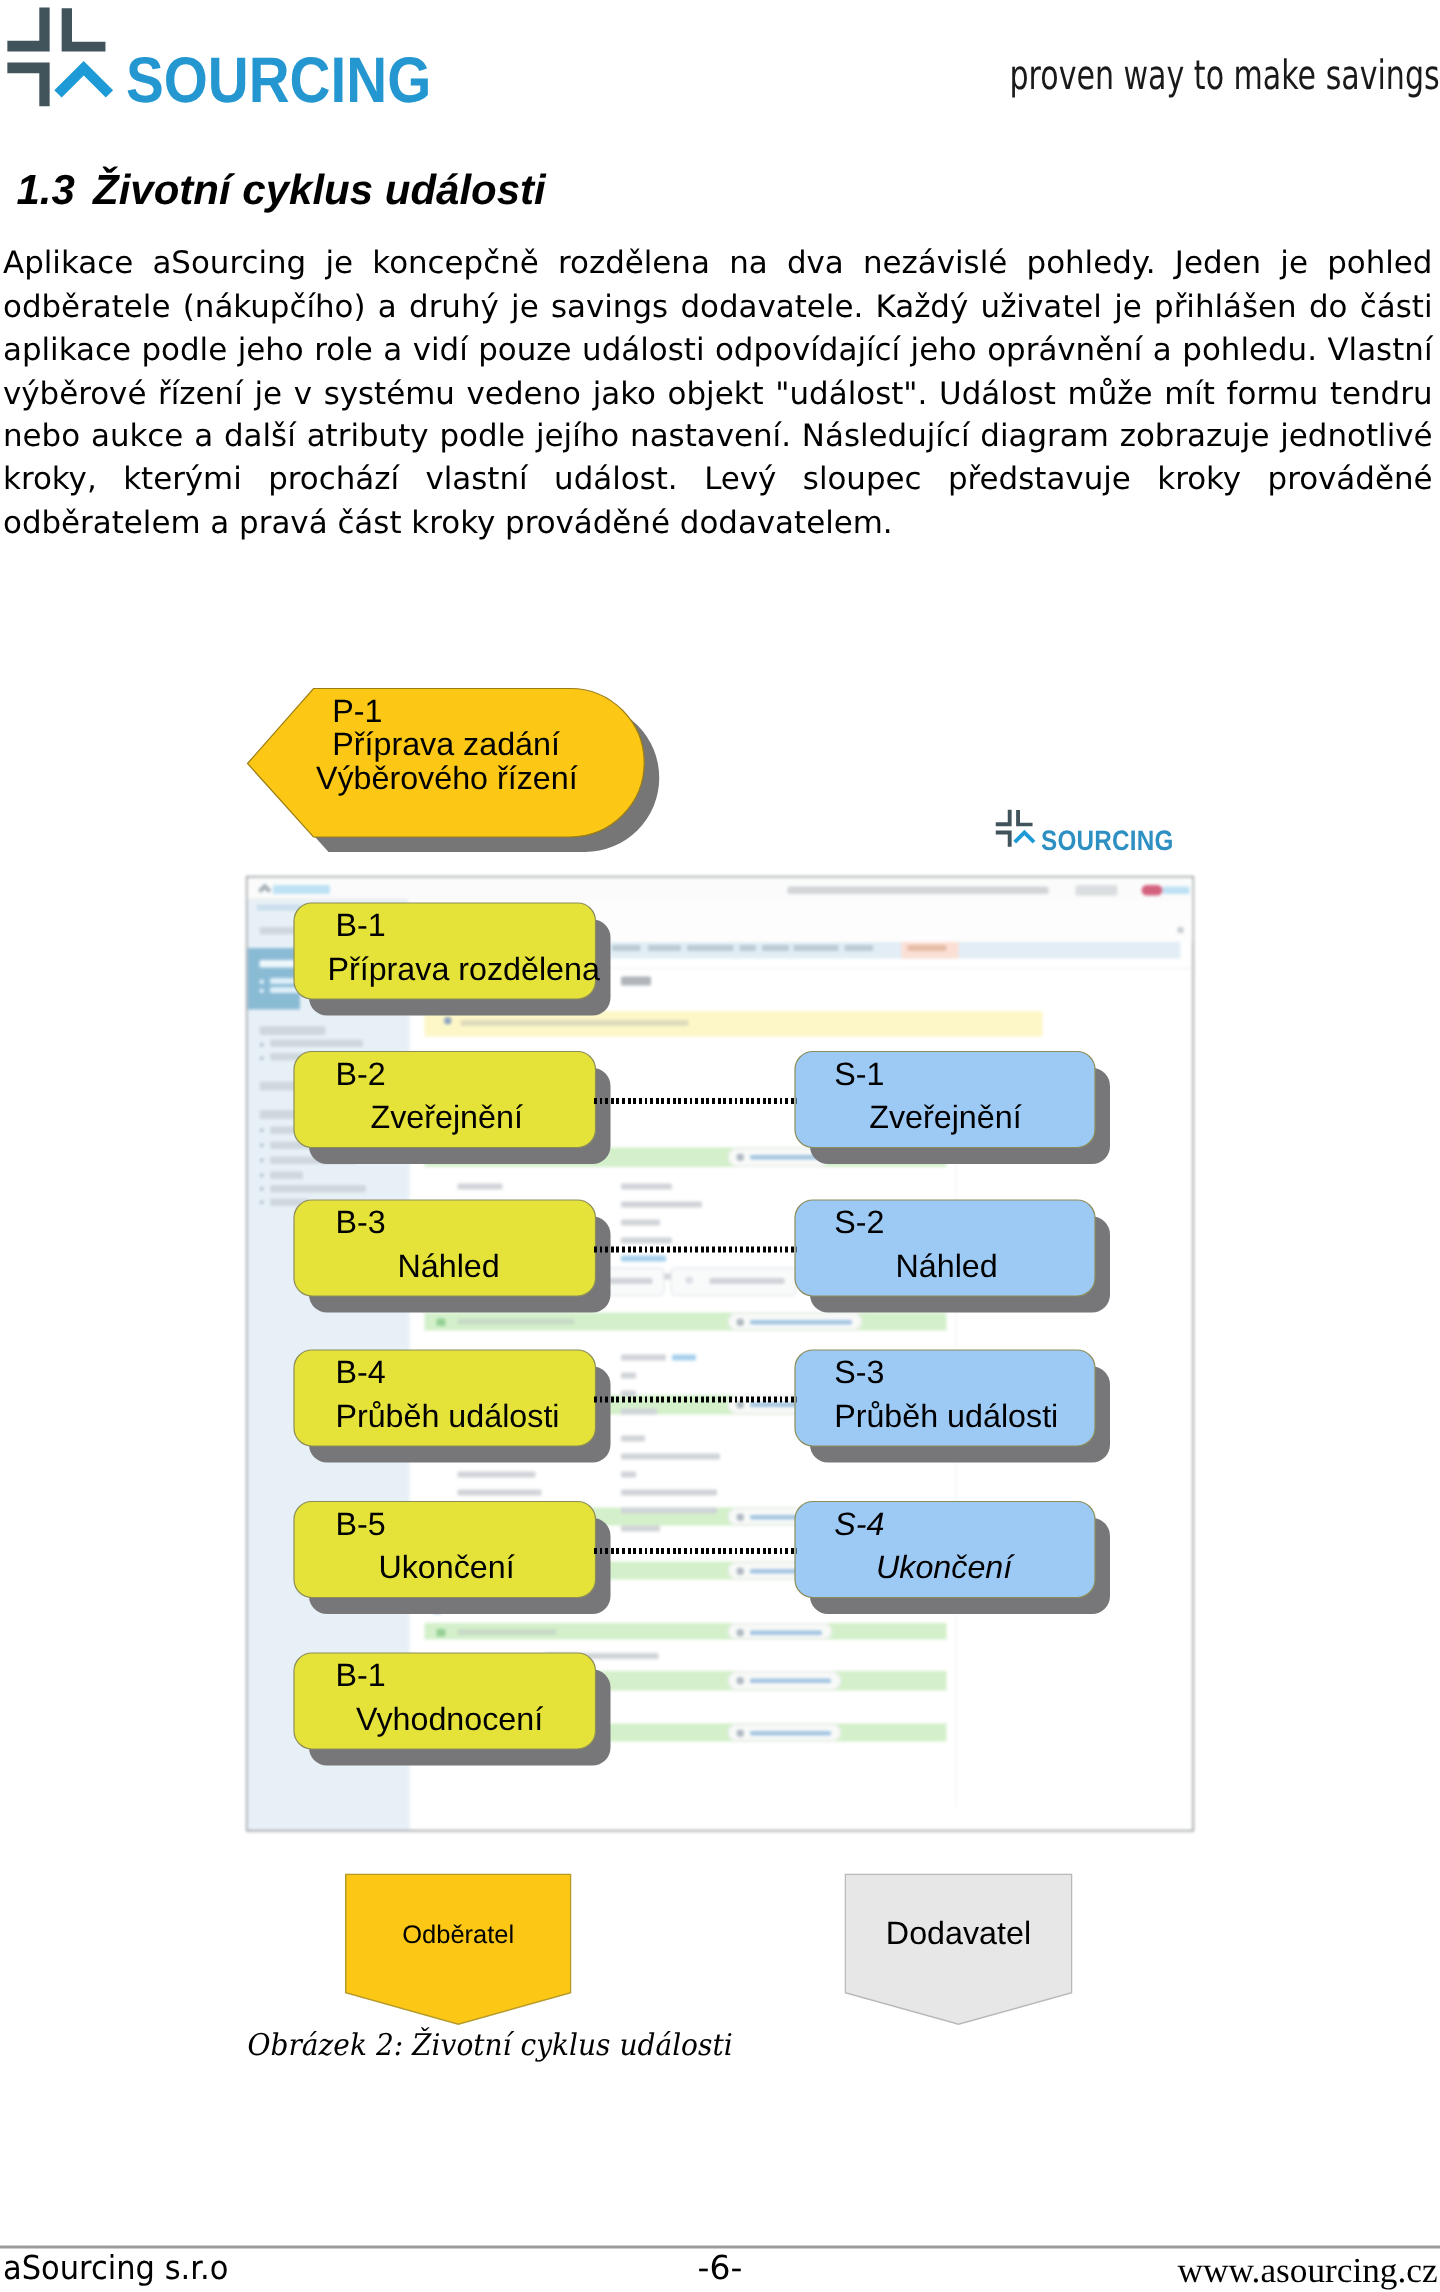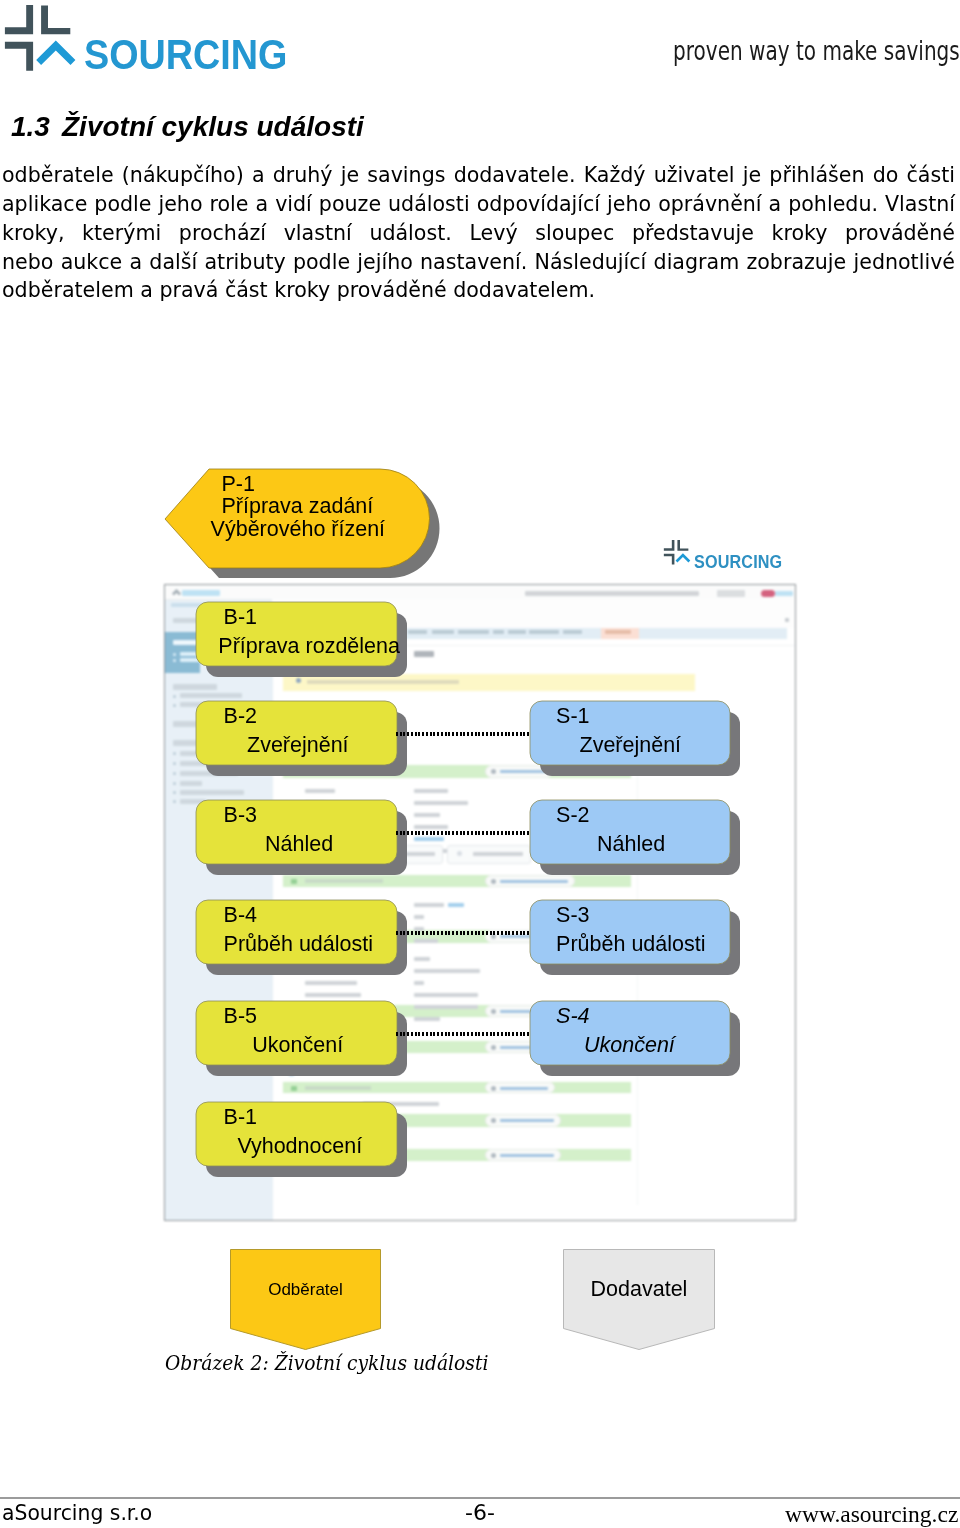--- a/index.html
+++ b/index.html
@@ -73,24 +73,26 @@
   </svg>
   <div id="logo-word">SOURCING</div>
   <div id="tagline">proven way to make savings</div>
 </div>
 
 <div id="heading">
   <span class="num">1.3</span><span>Životní cyklus události</span>
 </div>
 
 <div id="bodytext">
+    <div class="ln">Aplikace aSourcing je koncepčně rozdělena na dva nezávislé pohledy. Jeden je pohled</div>
     <div class="ln">odběratele (nákupčího) a druhý je savings dodavatele. Každý uživatel je přihlášen do části</div>
     <div class="ln">aplikace podle jeho role a vidí pouze události odpovídající jeho oprávnění a pohledu. Vlastní</div>
+    <div class="ln">výběrové řízení je v systému vedeno jako objekt "událost". Událost může mít formu tendru</div>
+    <div class="ln">nebo aukce a další atributy podle jejího nastavení. Následující diagram zobrazuje jednotlivé</div>
     <div class="ln">kroky, kterými prochází vlastní událost. Levý sloupec představuje kroky prováděné</div>
-    <div class="ln">nebo aukce a další atributy podle jejího nastavení. Následující diagram zobrazuje jednotlivé</div>
     <div class="ln last">odběratelem a pravá část kroky prováděné dodavatelem.</div>
   </div>
 
 <div id="diagram">
 
   <div id="shot">
     <div class="sx sb-col"></div>
     <div class="sx sb-sel"></div>
     <div class="sx hdr"></div>
     <div class="sx lgm"></div>
@@ -229,21 +231,21 @@
     <svg viewBox="0 0 80 72" width="30" height="27" style="position:absolute;left:0;top:-1px;">
       <path fill="#41535b" d="M26.2,5.0 h6.9 v29.3 h-28.2 v-7.1 h21.3 z"></path>
       <path fill="#41535b" d="M41.1,5.5 h6.9 v22.4 h22.3 v6.4 h-29.2 z"></path>
       <path fill="#41535b" d="M4.9,41.7 h28.2 v29.1 h-6.9 v-22.0 h-21.3 z"></path>
       <path fill="#1e9ad6" d="M55.8,40.6 l19.6,19.5 -4.9,4.9 -14.7,-14.6 -14.7,14.6 -4.9,-4.9 z"></path>
     </svg>
     <span id="wm-word">SOURCING</span>
   </div>
 
   <div id="flow">
-      <div class="node" style="left: 160px; top: 464px; width: 290px; height: 120px; text-align: center;">
+      <div class="node" style="left: 160px; top: 454px; width: 290px; height: 120px; text-align: center;">
         <svg class="sh" viewBox="0 0 290 120">
           <path d="M5,55 L49,5 H220 a49.5,49.5 0 0 1 0,99 H49 Z" fill="#767676" transform="translate(10,10)"></path>
           <path d="M5,55 L49,5 H220 a49.5,49.5 0 0 1 0,99 H49 Z" fill="#fcc815" stroke="#9b7d16" stroke-width="0.8"></path>
         </svg>
         <div class="txt">
           <div class="id" style="left: 61.5px; top: 10.2px;">P-1</div>
           <div class="id" style="left: 61.5px; top: 31.8px;">Příprava zadání</div>
           <div class="id" style="left: 50.6px; top: 55.2px;">Výběrového řízení</div>
         </div>
       </div>

